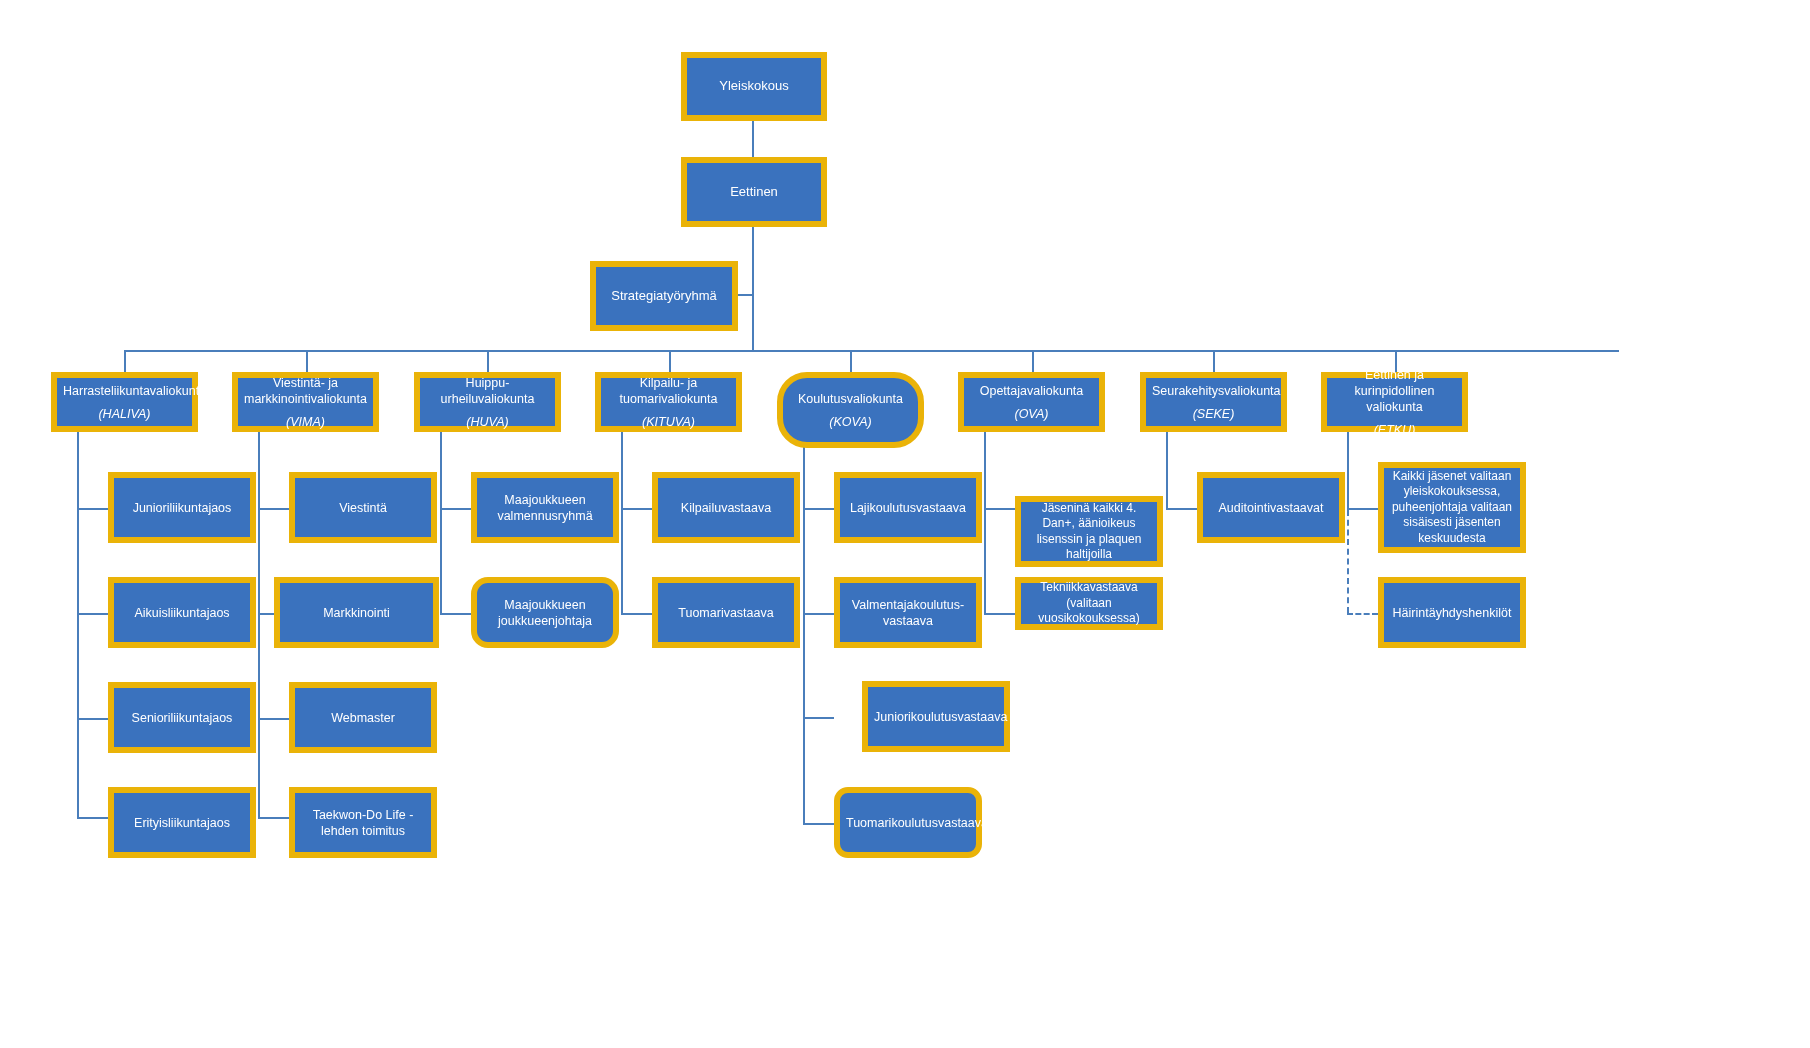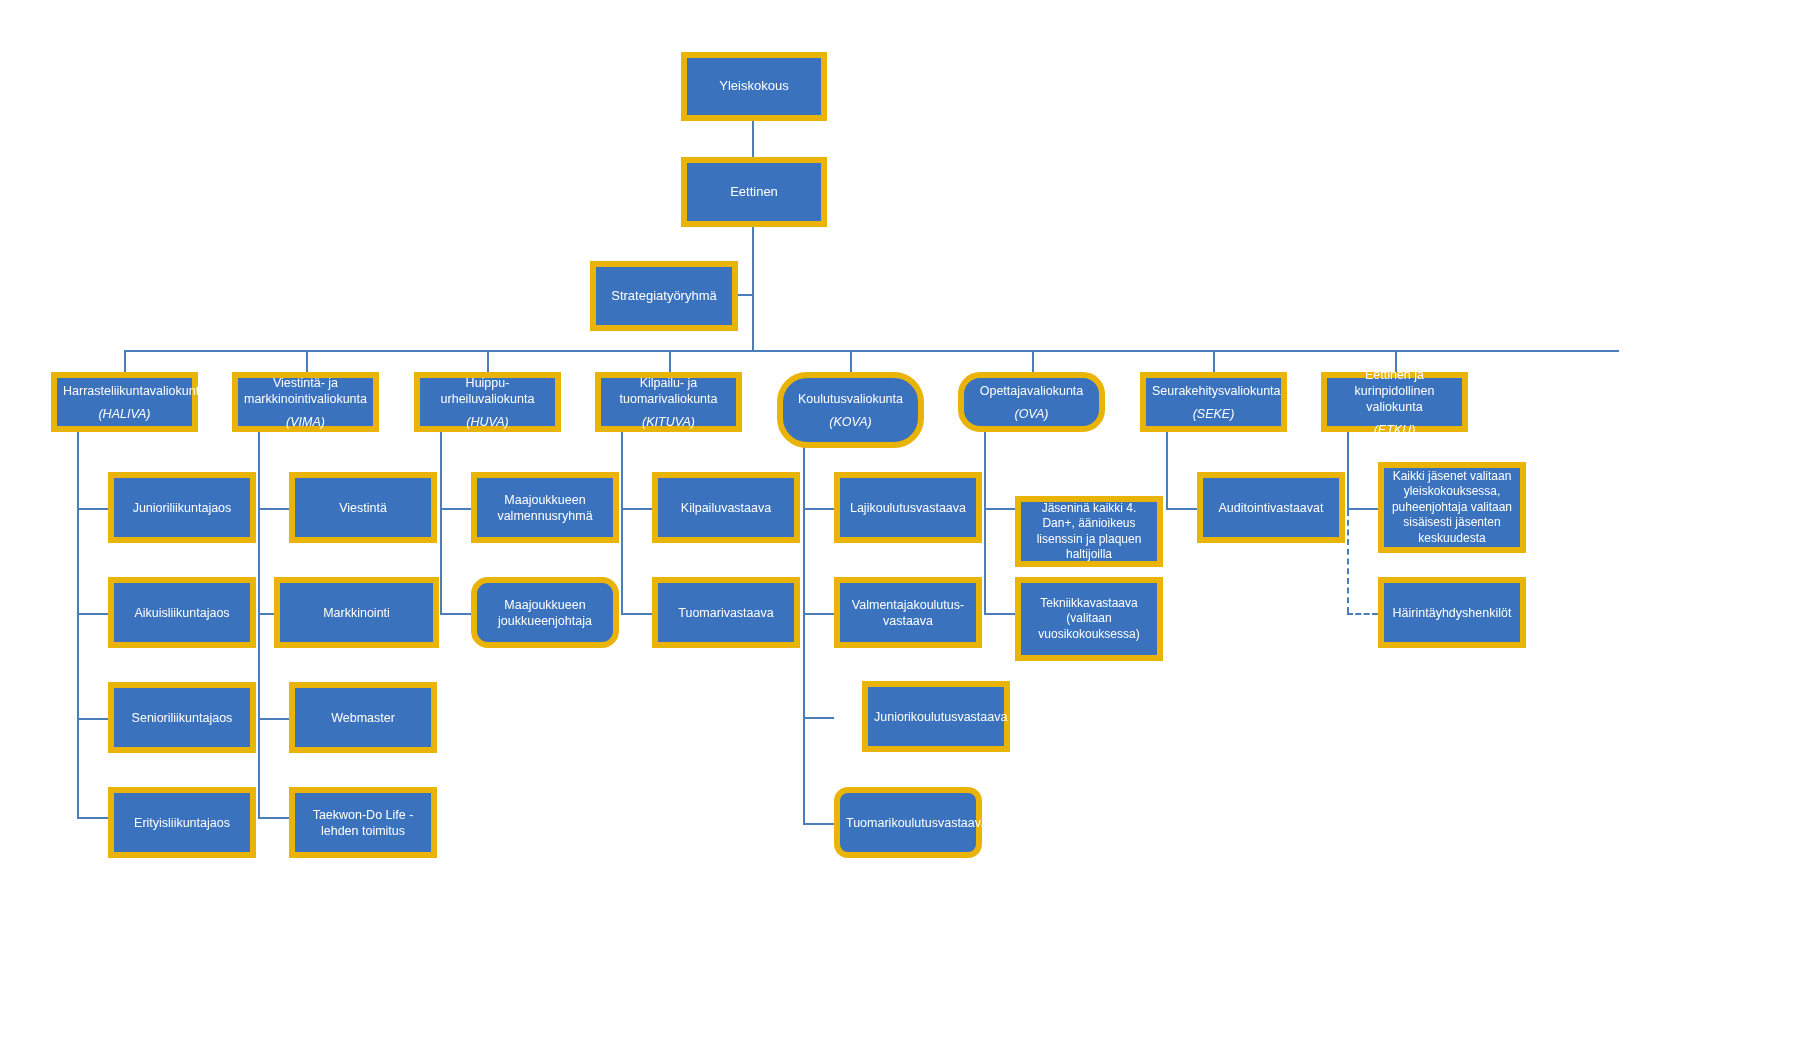--- a/index.html
+++ b/index.html
@@ -160,21 +160,21 @@
   <div class="node committee" style="left:595px; top:372px; width:147px; height:60px;">
     <span class="title">Kilpailu- ja tuomarivaliokunta</span>
     <span class="abbr">(KITUVA)</span>
   </div>
 
   <div class="node committee" style="left:777px; top:372px; width:147px; height:76px;border-radius:30px;">
     <span class="title">Koulutusvaliokunta</span>
     <span class="abbr">(KOVA)</span>
   </div>
 
-  <div class="node committee" style="left:958px; top:372px; width:147px; height:60px;border-radius:22px;">
+  <div class="node committee" style="left:958px; top:372px; width:147px; height:60px;">
     <span class="title">Opettajavaliokunta</span>
     <span class="abbr">(OVA)</span>
   </div>
 
   <div class="node committee" style="left:1140px; top:372px; width:147px; height:60px;">
     <span class="title">Seurakehitysvaliokunta</span>
     <span class="abbr">(SEKE)</span>
   </div>
 
   <div class="node committee" style="left:1321px; top:372px; width:147px; height:60px;">
@@ -231,21 +231,21 @@
   <div class="node leaf" style="left:834px; top:681px; width:148px; height:71px;margin-left:28px;">
     <span class="title">Juniorikoulutusvastaava</span>
   </div>
   <div class="node leaf" style="left:834px; top:787px; width:148px; height:71px;border-radius:14px;">
     <span class="title">Tuomarikoulutusvastaava</span>
   </div>
 
   <div class="node leaf small" style="left:1015px; top:472px; width:148px; height:71px;margin-top:24px;">
     <span class="title">Jäseninä kaikki 4. Dan+, äänioikeus lisenssin ja plaquen haltijoilla</span>
   </div>
-  <div class="node leaf small" style="left:1015px; top:577px; width:148px; height:84px;text-align:center;">
+  <div class="node leaf small" style="left:1015px; top:577px; width:148px; height:53px;text-align:center;">
     <span class="title">Tekniikkavastaava (valitaan vuosikokouksessa)</span>
   </div>
 
   <div class="node leaf" style="left:1197px; top:472px; width:148px; height:71px;">
     <span class="title">Auditointivastaavat</span>
   </div>
 
   <div class="node leaf small" style="left:1378px; top:462px; width:148px; height:91px;">
     <span class="title">Kaikki jäsenet valitaan yleiskokouksessa, puheenjohtaja valitaan sisäisesti jäsenten keskuudesta</span>
   </div>

